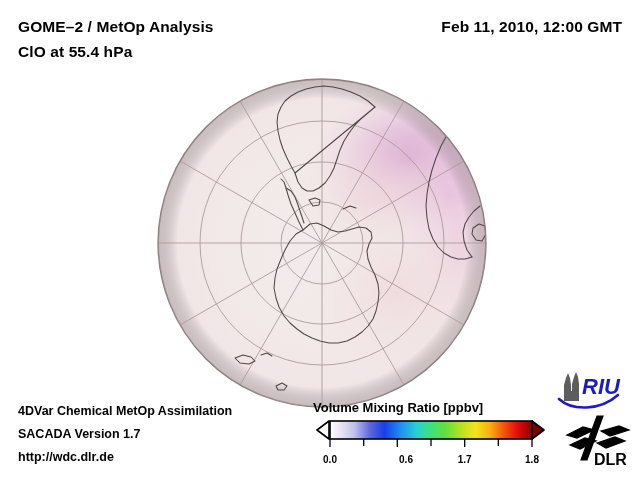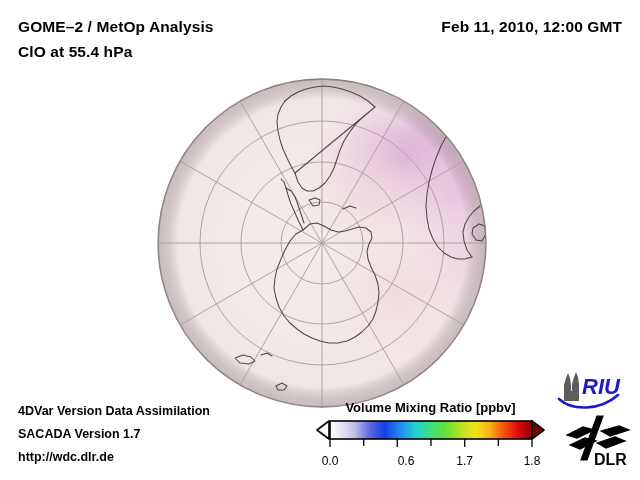--- a/index.html
+++ b/index.html
@@ -65,34 +65,33 @@
   
   #colorbar-block {
     position: absolute;
     left: 313px;
     top: 400px;
     width: 235px;
   }
   #colorbar-title {
     font-size: 13px;
     font-weight: bold;
-    text-align: center;
     white-space: nowrap;
     margin-bottom: 4px;
   }
   #colorbar-svg { display: block; }
   #colorbar-ticklabels {
     position: relative;
     height: 20px;
     margin-top: 1px;
   }
   .cb-ticklabel {
     position: absolute;
-    font-size: 12px;
-    font-weight: normal;
+    font-size: 10px;
+    font-weight: bold;
     transform: translateX(-50%);
     white-space: nowrap;
   }
 
   
   #riu-logo {
     position: absolute;
     left: 556px;
     top: 371px;
   }
@@ -223,21 +222,21 @@
     <path d="M104 277 L110 275 L115 278"></path>
     <path d="M119 308 L125 305 L130 308 L127 312 L121 312 Z"></path>
     <path d="M36 41 L43 38 L48 42"></path>
   </g>
 
   <circle cx="165" cy="165" r="164" fill="none" stroke="#8c8080" stroke-width="1.3"></circle>
 </svg>
 </div>
 
 <div class="footer-left">
-  <div class="footer-line">4DVar Version Data Assimilation</div>
+  <div class="footer-line">4DVar Chemical MetOp Assimilation</div>
   <div class="footer-line">SACADA Version 1.7</div>
   <div class="footer-line">http://wdc.dlr.de</div>
 </div>
 
 <div id="colorbar-block">
   <div id="colorbar-title">Volume Mixing Ratio [ppbv]</div>
 
   <svg id="colorbar-svg" width="235" height="34" viewBox="0 0 235 34" xmlns="http://www.w3.org/2000/svg">
     <defs>
       <linearGradient id="cbGrad" x1="0" y1="0" x2="1" y2="0">

